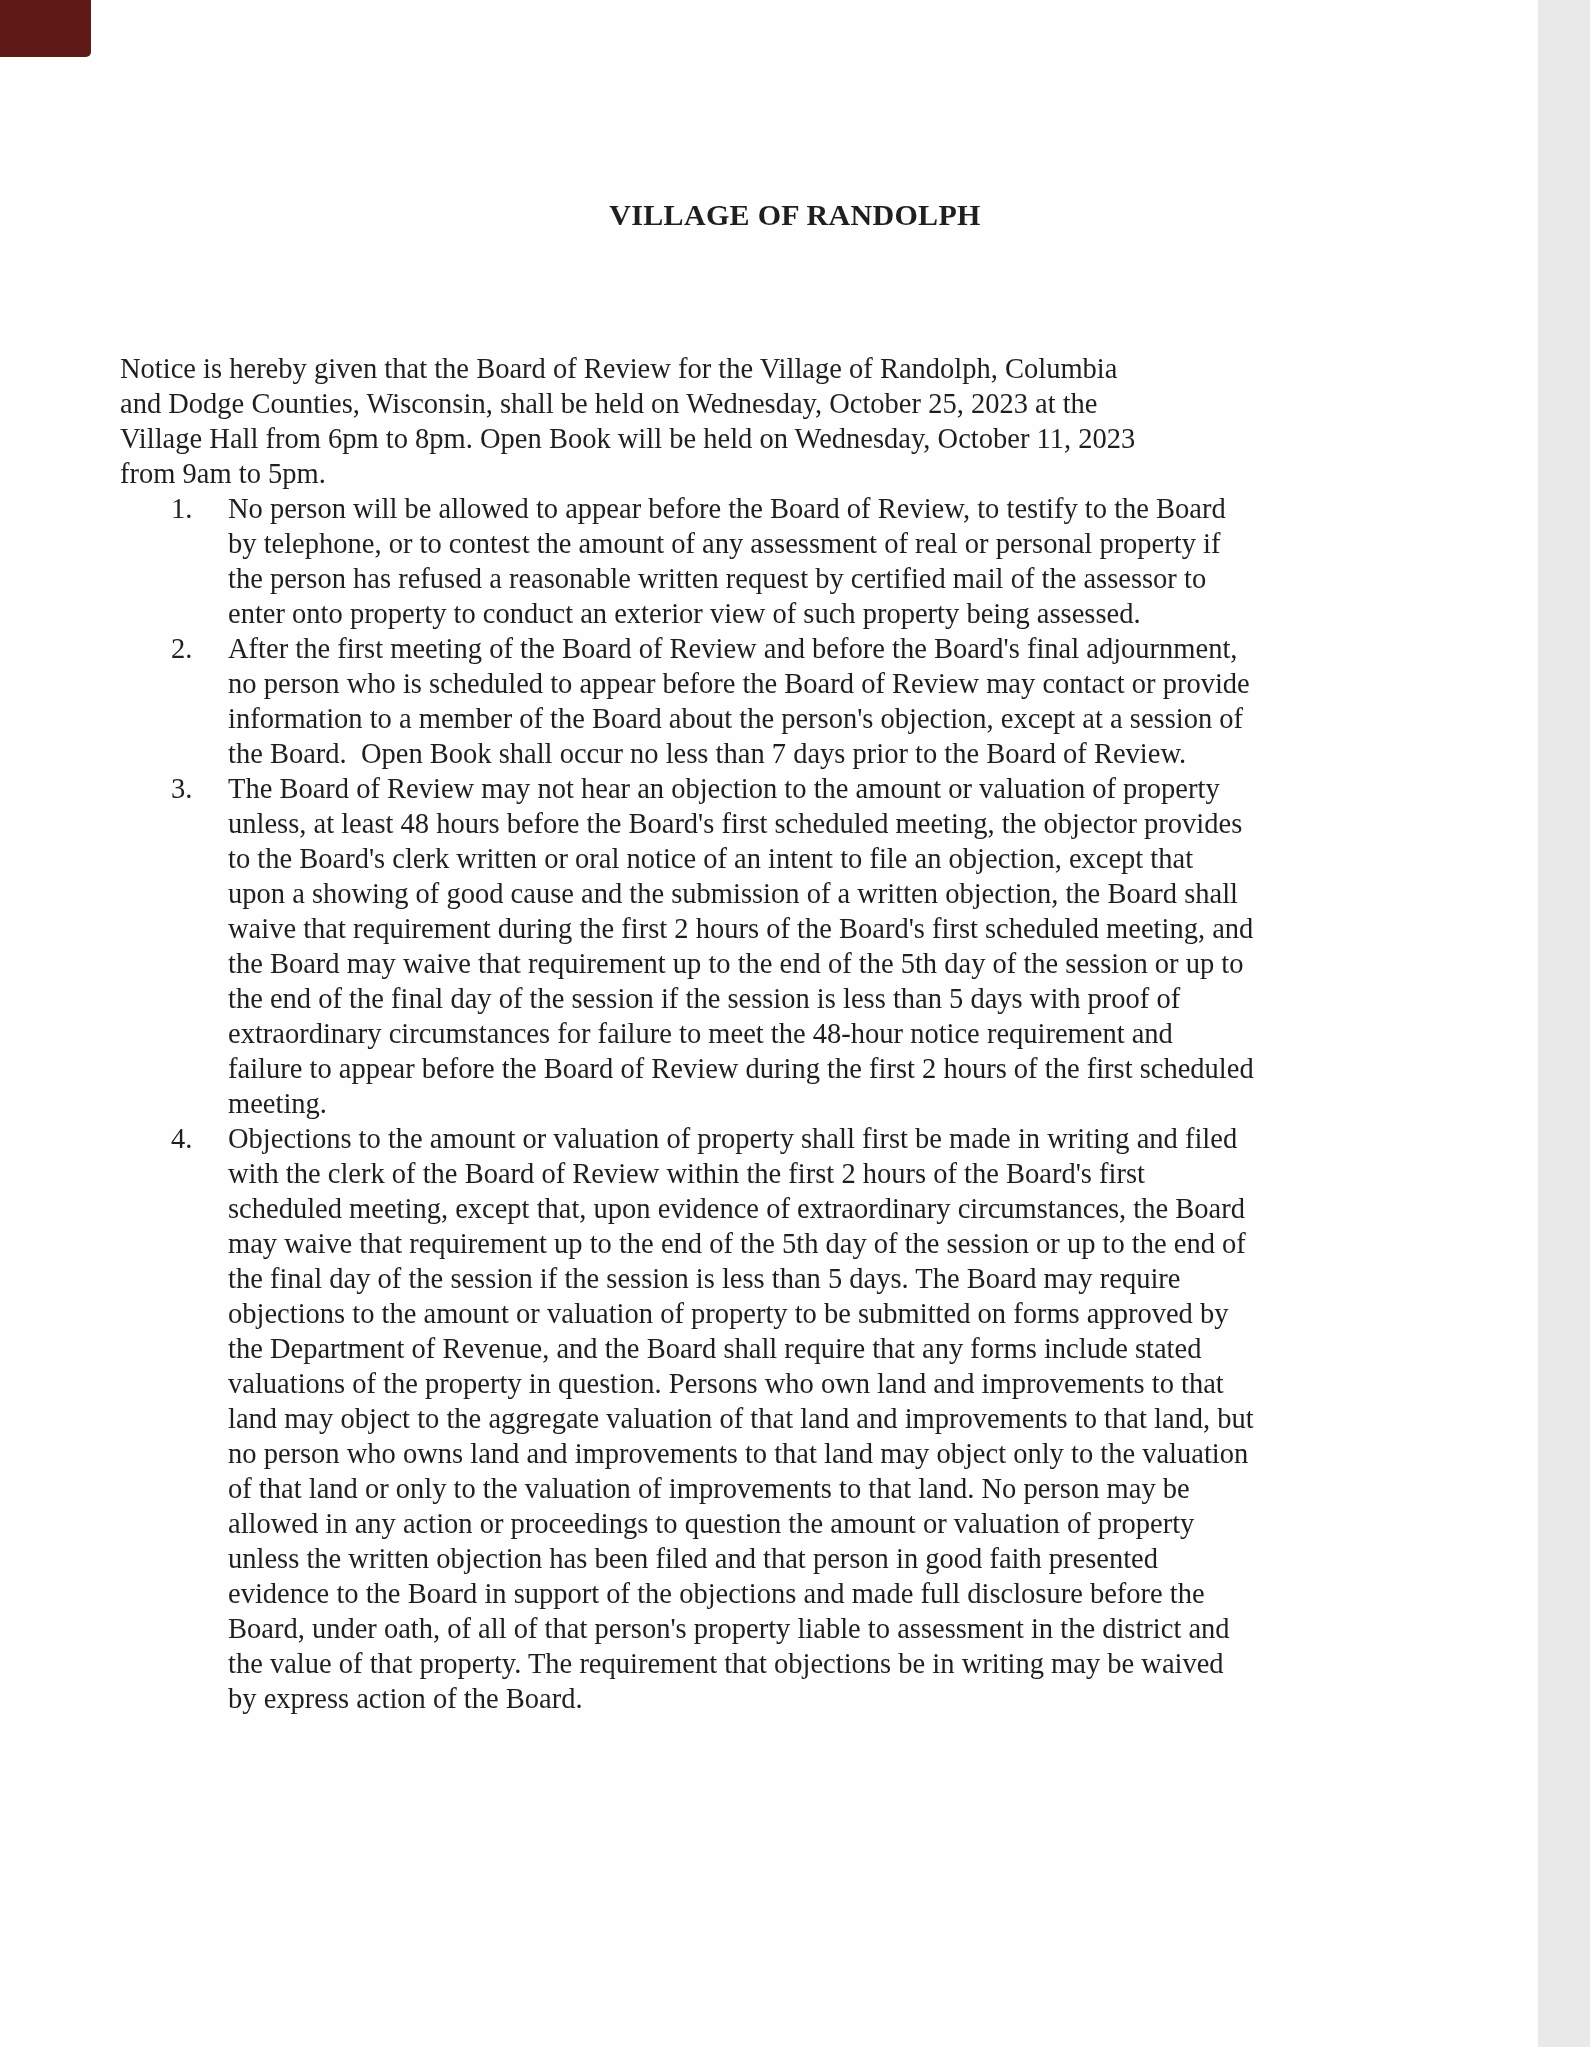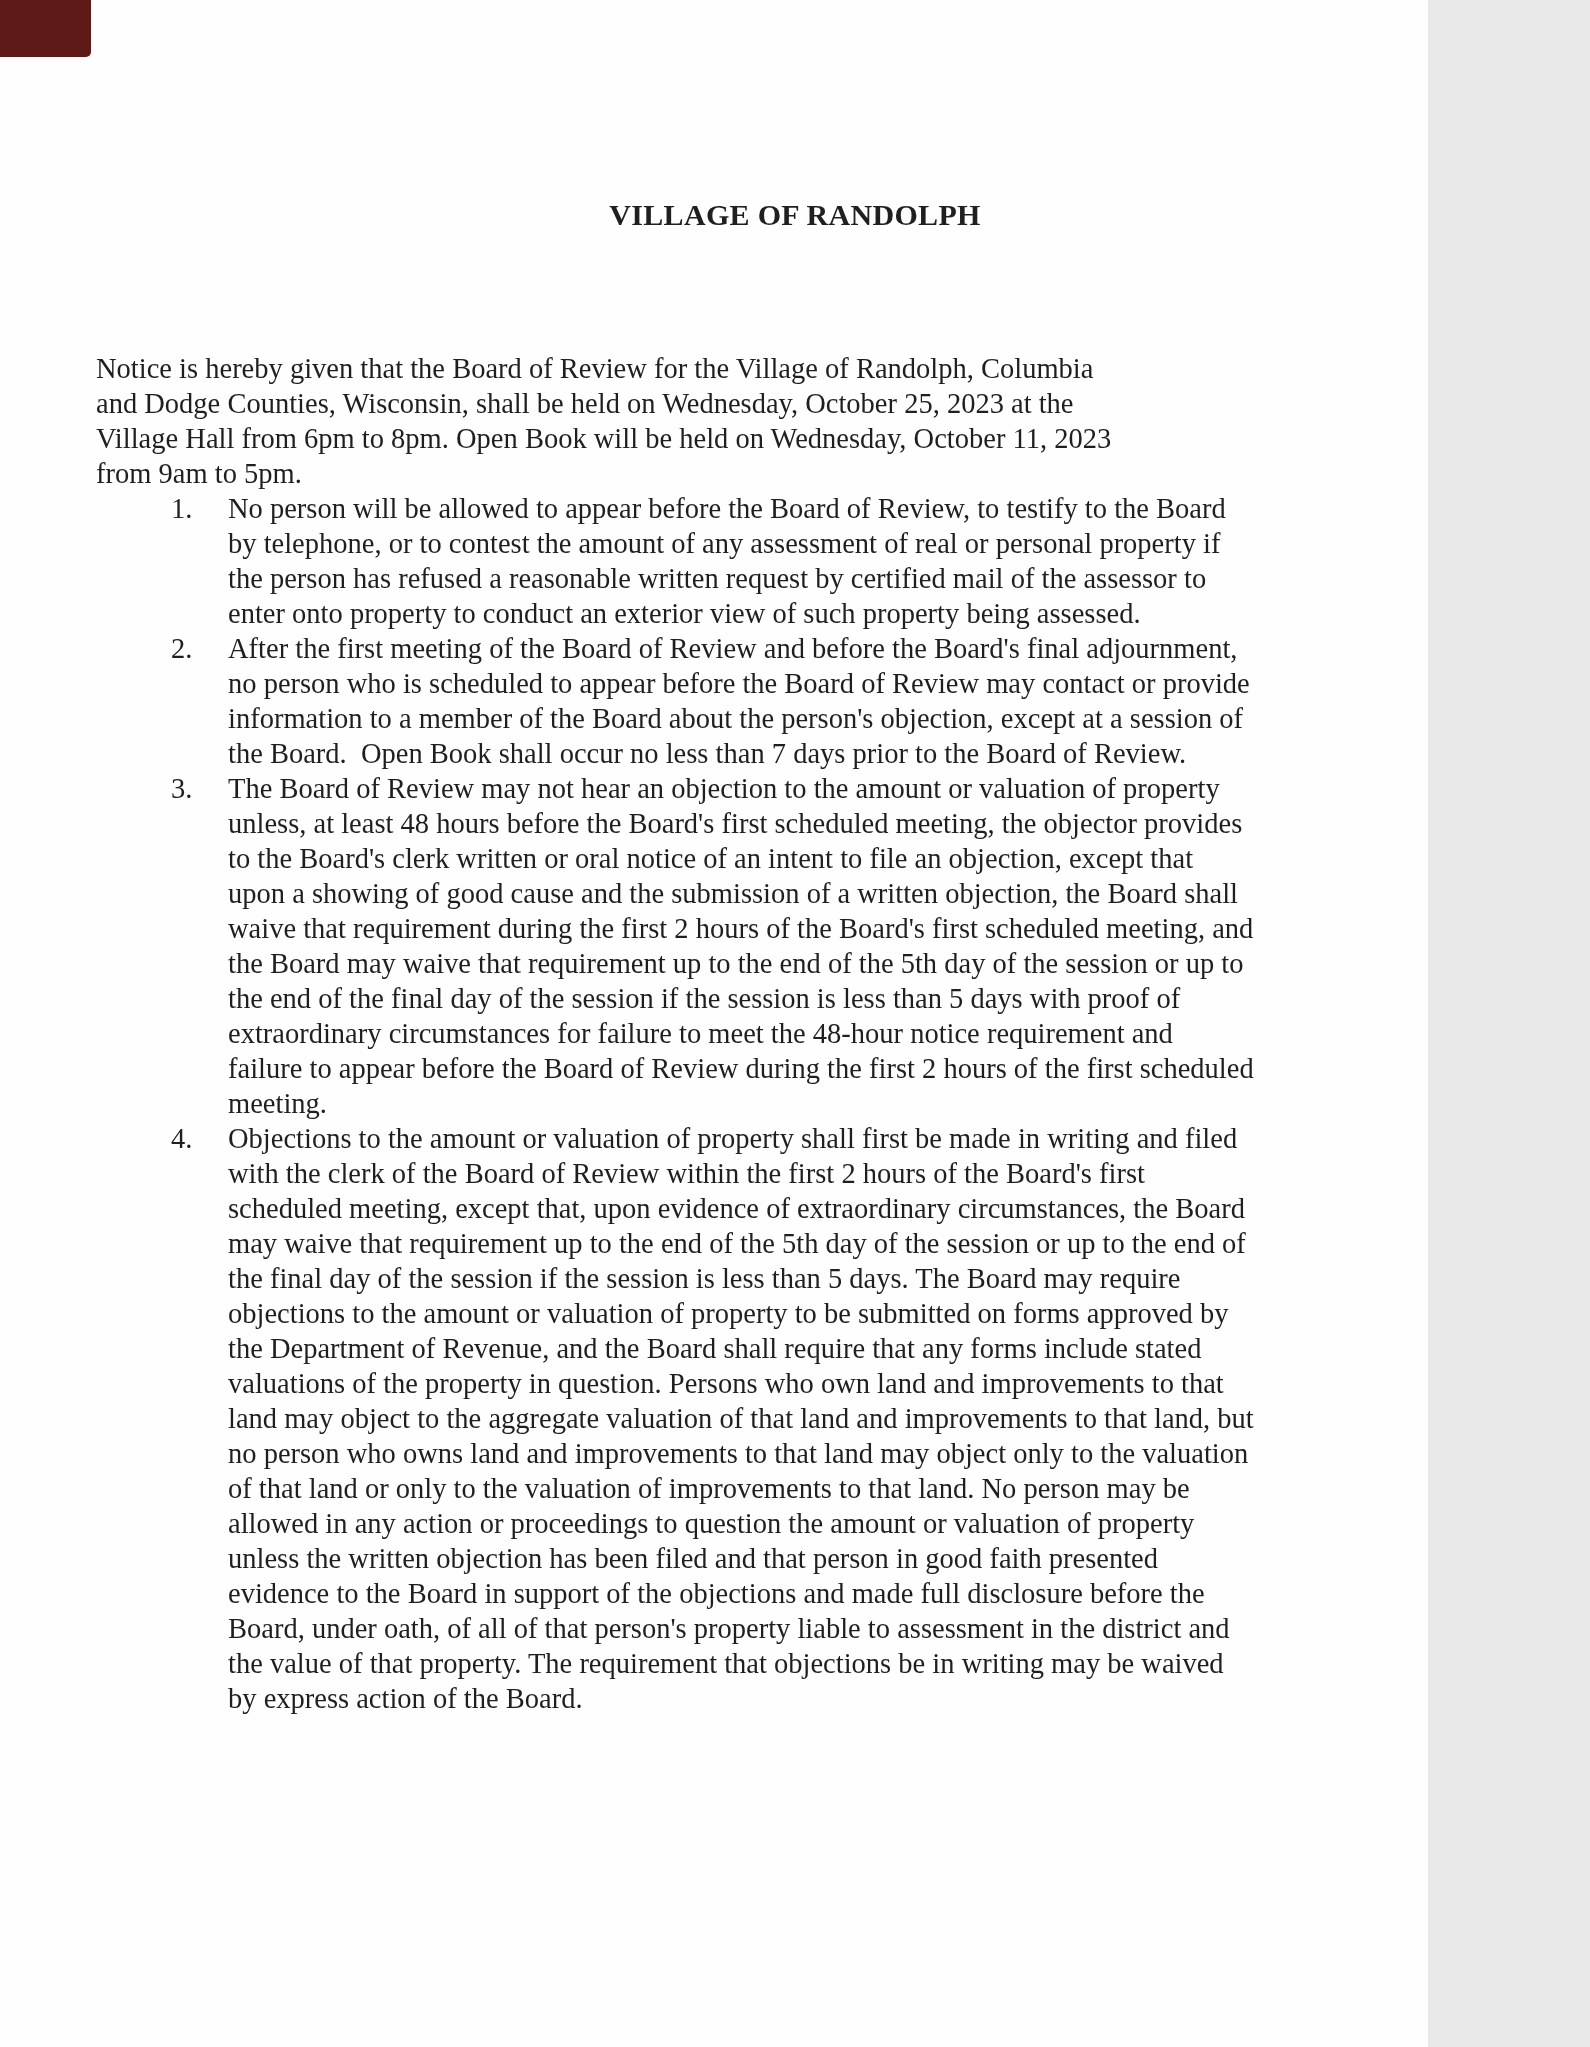--- a/index.html
+++ b/index.html
@@ -3,21 +3,21 @@
 <meta charset="utf-8">
 <style>
   html, body { margin: 0; padding: 0; }
   body {
     width: 1590px; height: 2047px;
     background: #e9e9e9;
     font-family: "Liberation Serif", serif;
   }
   .page {
     position: relative;
-    width: 1428px; height: 2047px;
+    width: 1538px; height: 2047px;
     background: #fefefe;
     color: #1f1f1f;
     overflow: hidden;
   }
   .corner-artifact {
     position: absolute;
     left: 0; top: 0;
     width: 91px; height: 57px;
     border-radius: 0 0 5px 0;
   }
@@ -32,21 +32,21 @@
     letter-spacing: 0.3px;
   }
   .doc-body {
     position: absolute;
     top: 351px; left: 0;
     width: 1590px;
     font-size: 28.5px;
     line-height: 35px;
   }
   .para {
-    padding-left: 96px;
+    padding-left: 120px;
     width: 1190px;
     white-space: pre-wrap;
   }
   .list-item {
     position: relative;
     padding-left: 228px;
     width: 1190px;
   }
   .list-item .item-number {
     position: absolute;

